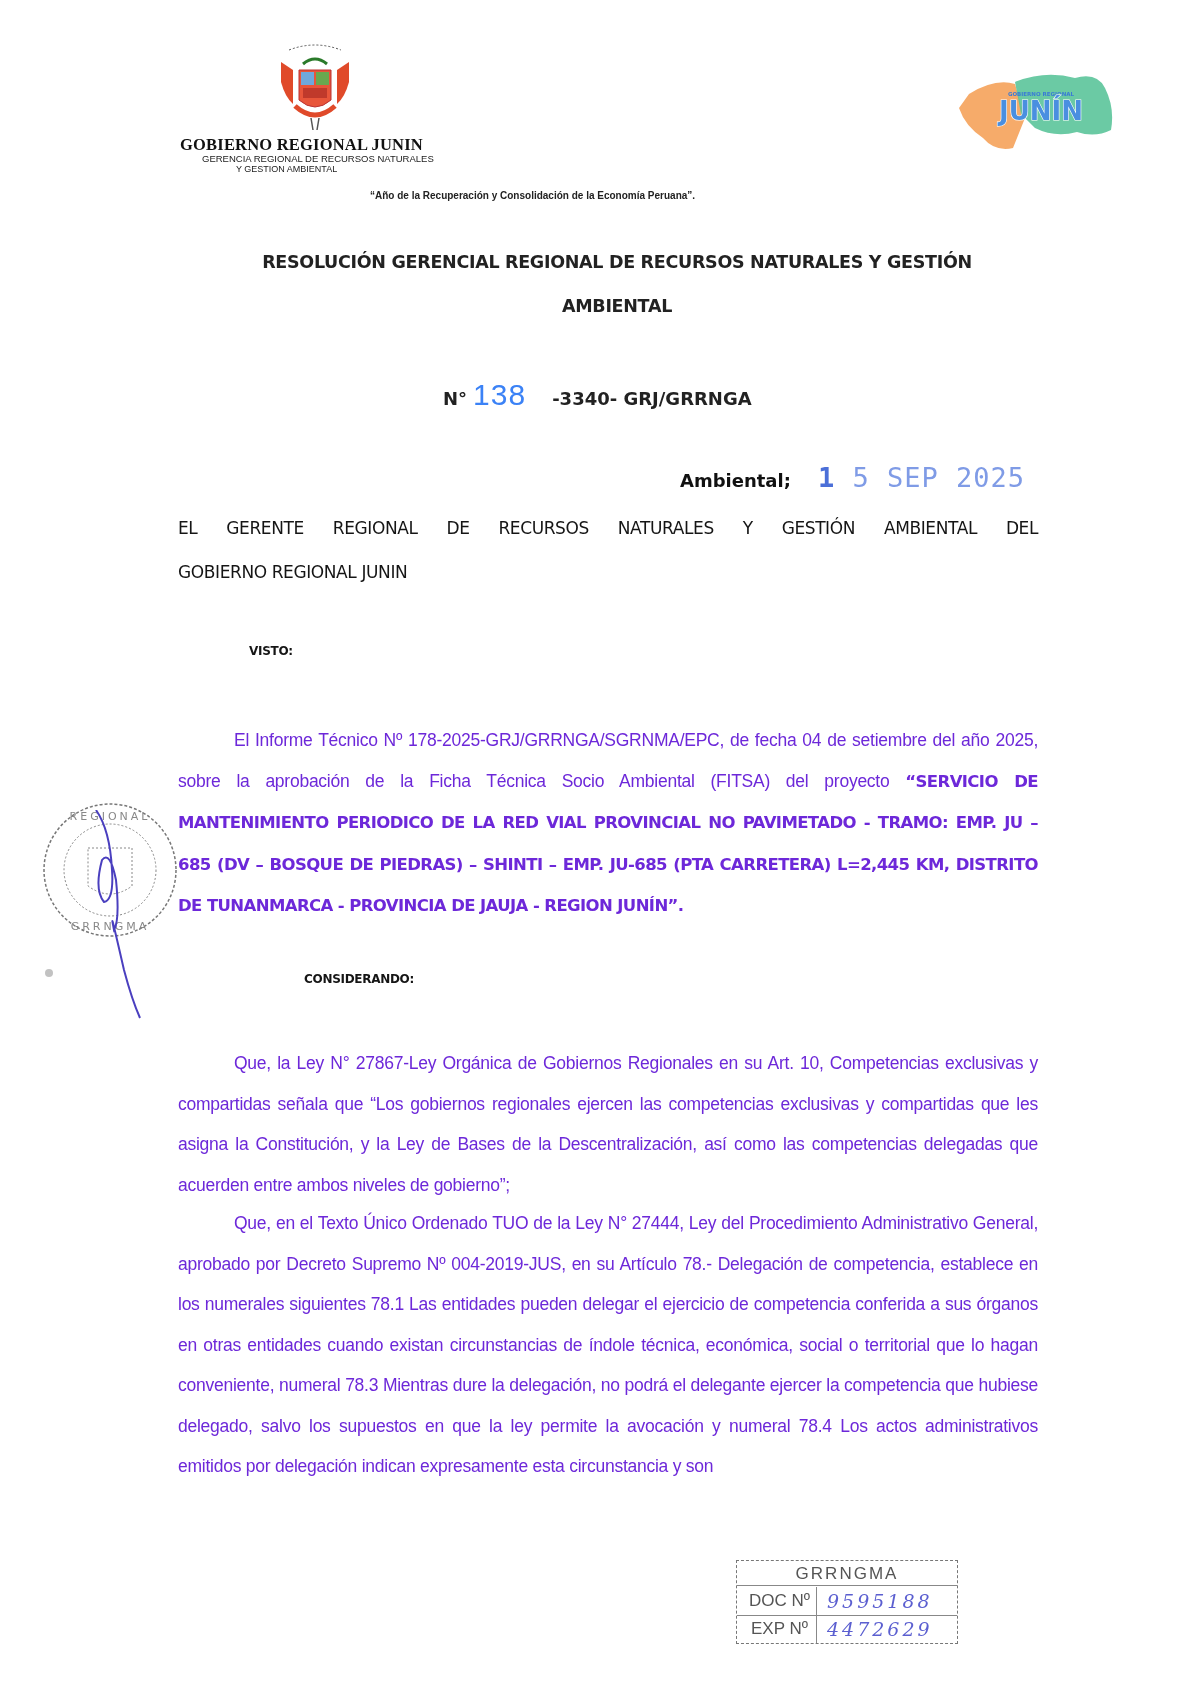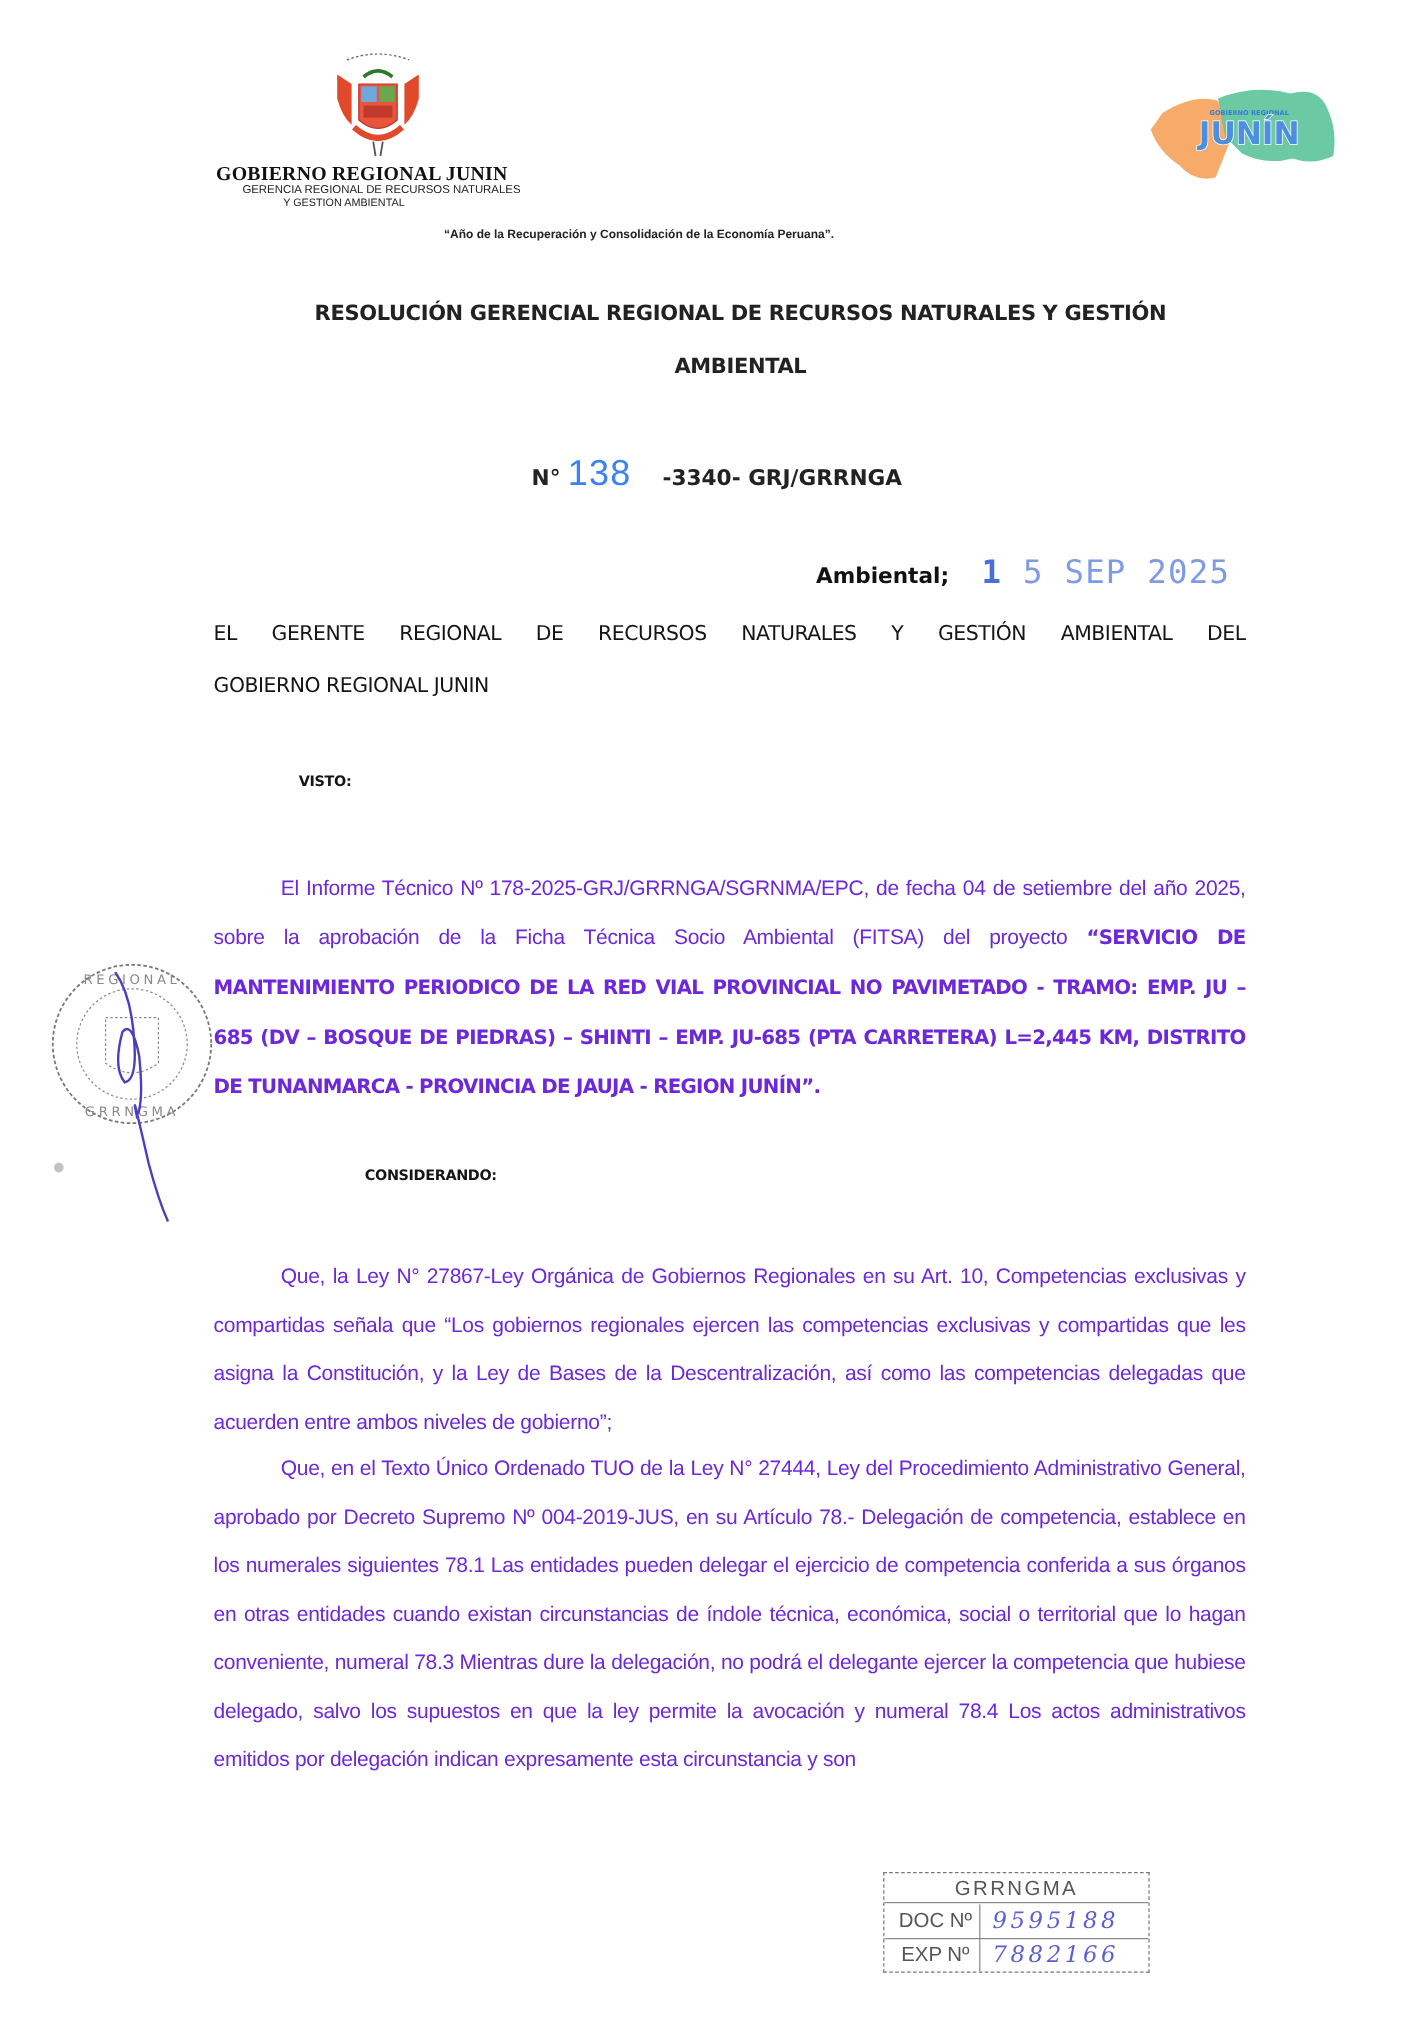--- a/index.html
+++ b/index.html
@@ -134,15 +134,15 @@
 <div class="abs para p-cons2"><span class="indent"></span><span>Que, en el Texto Único Ordenado TUO de la Ley N° 27444, Ley del Procedimiento Administrativo General, aprobado por Decreto Supremo Nº 004-2019-JUS, en su Artículo 78.- Delegación de competencia, establece en los numerales siguientes 78.1 Las entidades pueden delegar el ejercicio de competencia conferida a sus órganos en otras entidades cuando existan circunstancias de índole técnica, económica, social o territorial que lo hagan conveniente, numeral 78.3 Mientras dure la delegación, no podrá el delegante ejercer la competencia que hubiese delegado, salvo los supuestos en que la ley permite la avocación y numeral  78.4 Los actos administrativos emitidos por delegación indican expresamente esta circunstancia y son</span></div>
 
 <div class="abs stamp">
   <div class="st-title">GRRNGMA</div>
   <div class="row r1">
     <div class="lbl">DOC Nº</div>
     <div class="val">9595188</div>
   </div>
   <div class="row r2">
     <div class="lbl">EXP Nº</div>
-    <div class="val">7882166</div>
+    <div class="val">4472629</div>
   </div>
 </div>
 
 </body></html>

